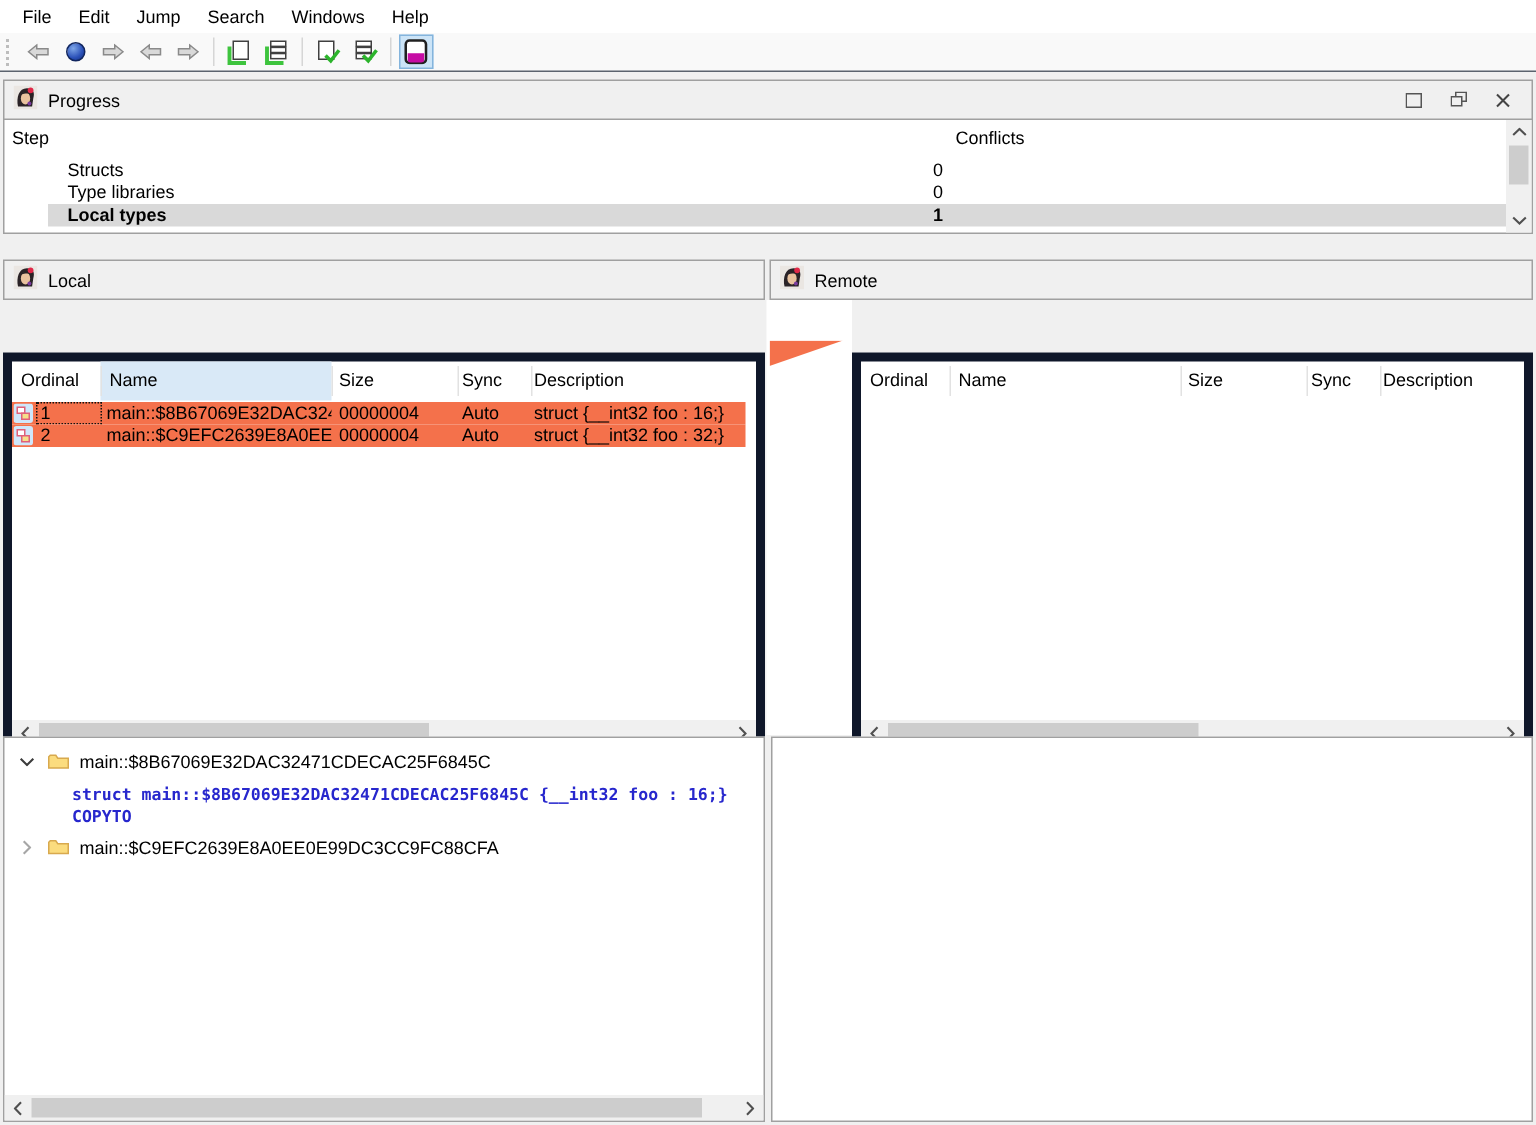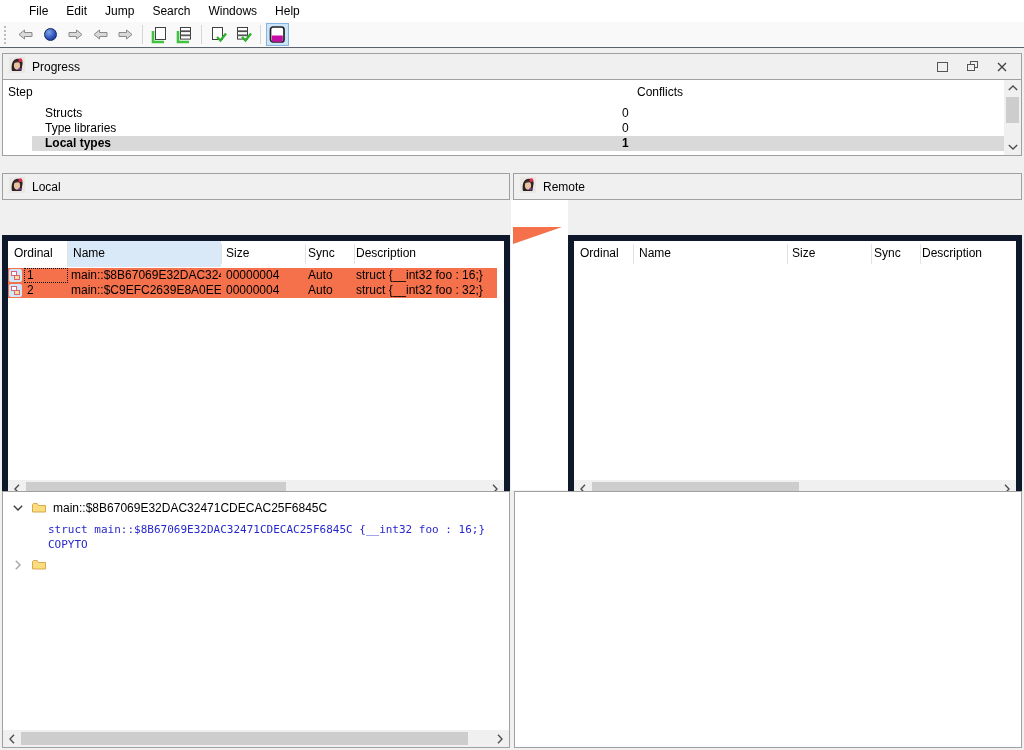--- a/index.html
+++ b/index.html
@@ -1,20 +1,20 @@
 <!DOCTYPE html>
 <html><head>
 <meta charset="utf-8">
 <style>
   * { box-sizing: border-box; margin: 0; padding: 0; }
   html,body { width:1024px; height:750px; overflow:hidden; }
   body { font-family:"Liberation Sans",sans-serif; font-size:12px; color:#000; background:#fff; position:relative; }
 
   
-  .menubar { height:22px; background:#fff; display:flex; align-items:center; padding-left:20px; }
+  .menubar { height:22px; background:#fff; display:flex; align-items:center; padding-left:6px; }
   .menu-item { padding:3px 9px; cursor:default; }
 
   
   .toolbar { height:25px; background:#f9f9f9; display:flex; align-items:center; padding-left:3px; gap:2px; }
   .drag-handle { width:5px; height:18px; border-left:2px dotted #bdbdbd; margin:0 3px 0 1px; }
   .tb-btn { width:23px; height:23px; display:flex; align-items:center; justify-content:center; }
   .tb-btn.selected { background:#cce4f7; border:1px solid #84b4dc; }
   .tb-sep { width:1px; height:19px; background:#d6d6d6; margin:0 3px; }
   .sphere { width:13px; height:13px; border-radius:50%;
             background:radial-gradient(circle at 35% 30%, #7ea6e8, #2a50b8 60%, #14307a);
@@ -73,21 +73,21 @@
   #status-bottom { left:0; top:423px; width:510px; }
 
   
   #tree-pane  { position:absolute; left:2px;   top:443px; width:508px; height:257px; background:#fff; border:1px solid #a0a0a0; overflow:hidden;padding-left:31px; }
   #empty-pane { position:absolute; left:514px; top:443px; width:508px; height:257px; background:#fff; border:1px solid #a0a0a0; }
   .tree-row { position:absolute; left:0; height:16px; display:flex; align-items:center; }
   .tree-chevron { position:absolute; left:8px; width:14px; display:flex; justify-content:center; }
   .tree-folder { position:absolute; left:29px; top:2px; }
   .tree-label { position:absolute; left:50px; white-space:nowrap; }
   .code-line { position:absolute; left:45px; height:14px; line-height:14px; white-space:nowrap;
-               font-family:"DejaVu Sans Mono",monospace; font-size:11px; color:var(--code-blue); font-weight:normal; }
+               font-family:"DejaVu Sans Mono",monospace; font-size:11px; color:var(--code-blue); font-weight:bold; }
 </style>
 </head>
 <body style="--orange: #F4714B; --sort-blue: #D9E9F7; --sel-gray: #D9D9D9; --code-blue: #2727CD;">
 
 <div class="menubar" id="menubar">
     <div class="menu-item">File</div>
     <div class="menu-item">Edit</div>
     <div class="menu-item">Jump</div>
     <div class="menu-item">Search</div>
     <div class="menu-item">Windows</div>
@@ -345,20 +345,21 @@
         <div class="code-line" style="top: 46px;">COPYTO</div>
         <div class="tree-row" style="top: 65px; width: 100%; height: 16px;">
           <span class="tree-chevron">
             <svg width="6" height="10">
               <polyline points="0.8,0.8 5,5 0.8,9.2" fill="none" stroke="#a6a6a6" stroke-width="1.4"></polyline>
             </svg>
           </span>
           <span class="tree-folder"><svg width="14" height="11">
               <path d="M0.5,2.5 L0.5,10 L13.5,10 L13.5,3.5 L6.5,3.5 L5.2,1.5 L1.5,1.5 Z" fill="#fbdc7e" stroke="#d8a94e"></path>
             </svg></span>
+          <span class="tree-label">main::$C9EFC2639E8A0EE0E99DC3CC9FC88CFA</span>
         </div>
       </div>
     <div class="h-scrollbar">
       <span class="hsb-btn" style="left:1px">
           <svg width="6" height="10">
             <polyline points="5,0.8 1,5 5,9.2" fill="none" stroke="#505050" stroke-width="1.4"></polyline>
           </svg>
         </span>
       <div class="h-thumb" style="left:18px; width:447px;"></div>
       <span class="hsb-btn" style="right:1px">

